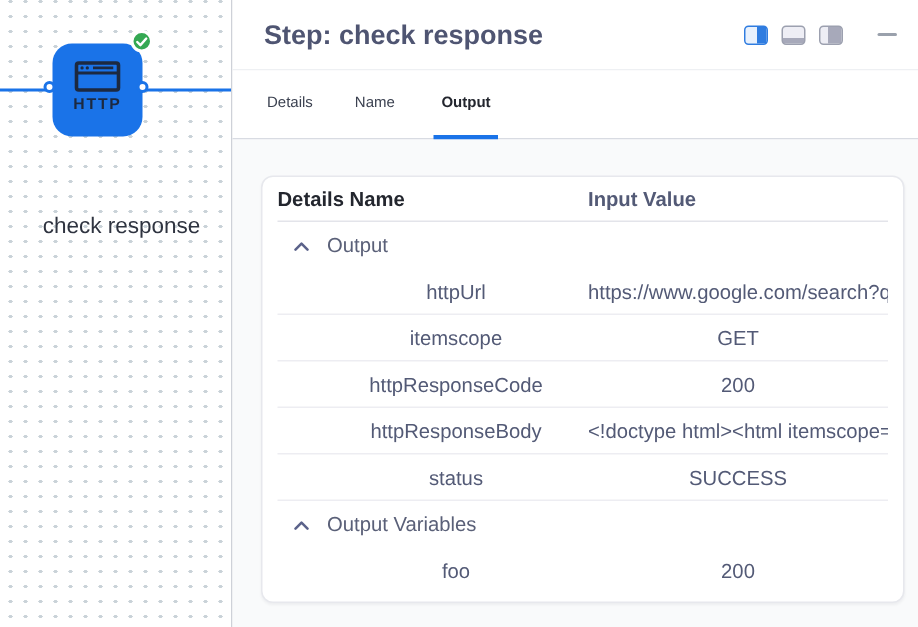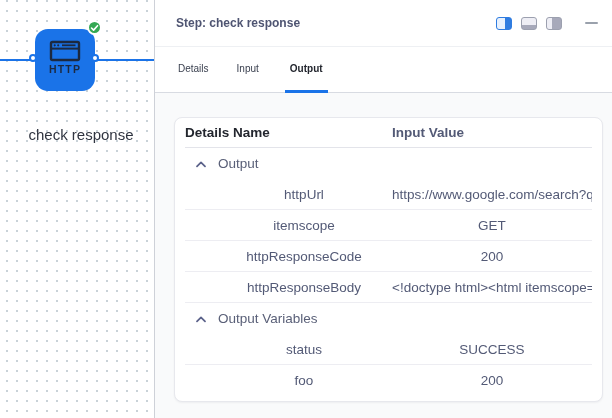--- a/index.html
+++ b/index.html
@@ -20,34 +20,34 @@
   .badge {
     position:absolute; left:52px; top:-9px; width:15px; height:15px; background:#34a853;
     border:2px solid #fff; border-radius:50%; display:flex; align-items:center; justify-content:center;
   }
   .port {
     position:absolute; width:8px; height:8px; background:#fff; border:2px solid #1a73e8; border-radius:50%;
   }
   .port.left  { left:-6px; top:25px; }
   .port.right { left:56px;  top:25px; }
   .node-label {
-    position:absolute; left:-22px; top:97px; width:136px; text-align:center;
+    position:absolute; left:-22px; top:113px; width:136px; text-align:center;
     font-size:15px; color:#2f3440;
   }
 
   
   .panel {
     position:absolute; left:154px; top:0; width:458px; height:418px; background:#fff;
     border-left:1px solid #ced1d8;
   }
   .panel-header {
     height:47px; display:flex; align-items:center; padding:0 13px 0 21px;
     border-bottom:1px solid #eef0f3; background:#fff;
   }
-  .panel-title { flex:1; font-size:12px; font-weight:700; color:#4f5572; }
+  .panel-title { flex:1; font-size:18px; font-weight:700; color:#4f5572; }
   .hicons { display:flex; align-items:center; gap:9px; }
   .licon { width:16px; height:13px; border-radius:3px; padding:0; cursor:pointer; }
   .licon.split  { border:1px solid #2f7ce0; background:linear-gradient(90deg,#e8f1fd 0 55%,#2f7ce0 55% 100%); }
   .licon.bottom { border:1px solid #9ca0af; background:linear-gradient(180deg,#eeeef5 0 64%,#a7a9ba 64% 100%); }
   .licon.right  { border:1px solid #9ca0af; background:linear-gradient(90deg,#eeeef5 0 36%,#a7a9ba 36% 100%); }
   .minus-btn { margin-left:13px; border:none; background:transparent; cursor:pointer; padding:4px 1px; }
   .minus-bar { display:block; width:13px; height:2px; background:#9aa1ac; border-radius:1px; }
 
   .tabbar {
     height:46px; display:flex; align-items:stretch; padding-left:21px; gap:24px;
@@ -116,21 +116,21 @@
       <button class="licon bottom"></button>
       <button class="licon right"></button>
       <button class="minus-btn">
         <span class="minus-bar"></span>
       </button>
     </div>
   </div>
 
   <div class="tabbar">
     <button class="tab">Details</button>
-    <button class="tab">Input</button>
+    <button class="tab">Name</button>
     <button class="tab active">Output</button>
   </div>
 
   <div class="content">
     <div class="card">
 
       <div class="trow head">
         <div class="cell-name">Details Name</div>
         <div class="cell-value">Input Value</div>
       </div>
@@ -153,32 +153,32 @@
         <div class="cell-value">GET</div>
       </div>
       <div class="trow drow">
         <div class="cell-name">httpResponseCode</div>
         <div class="cell-value">200</div>
       </div>
       <div class="trow drow">
         <div class="cell-name">httpResponseBody</div>
         <div class="cell-value">&lt;!doctype html&gt;&lt;html itemscope="</div>
       </div>
+      <div class="trow drow">
+        <div class="cell-name">status</div>
+        <div class="cell-value">SUCCESS</div>
+      </div>
+
       <div class="trow grow">
         <span class="chev">
           <svg width="10" height="7" viewBox="0 0 10 7">
             <path d="M1 5.4 L5 1.4 L9 5.4" stroke="#5b628a" stroke-width="1.7" fill="none" stroke-linecap="round" stroke-linejoin="round"></path>
           </svg>
         </span>
         <span>Output Variables</span>
-      </div>
-
-      <div class="trow drow">
-        <div class="cell-name">status</div>
-        <div class="cell-value">SUCCESS</div>
       </div>
 
       <div class="trow drow last">
         <div class="cell-name">foo</div>
         <div class="cell-value">200</div>
       </div>
 
     </div>
   </div>
 </div>

